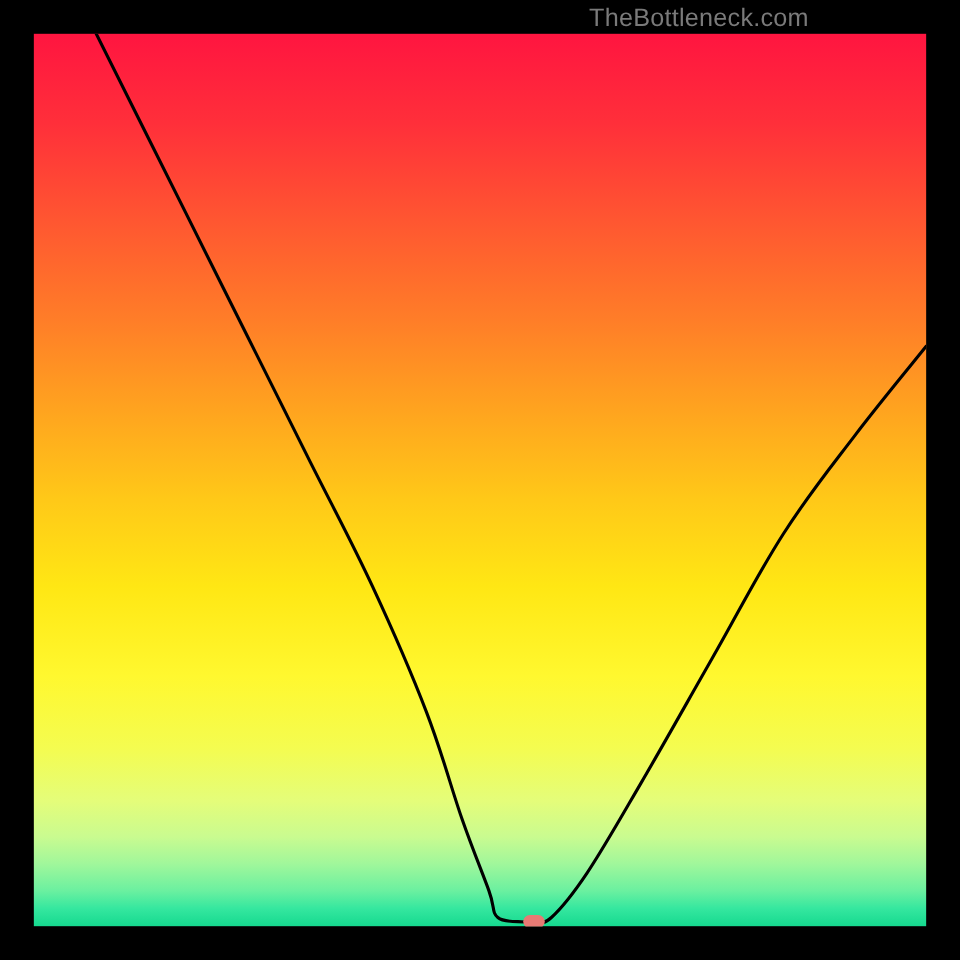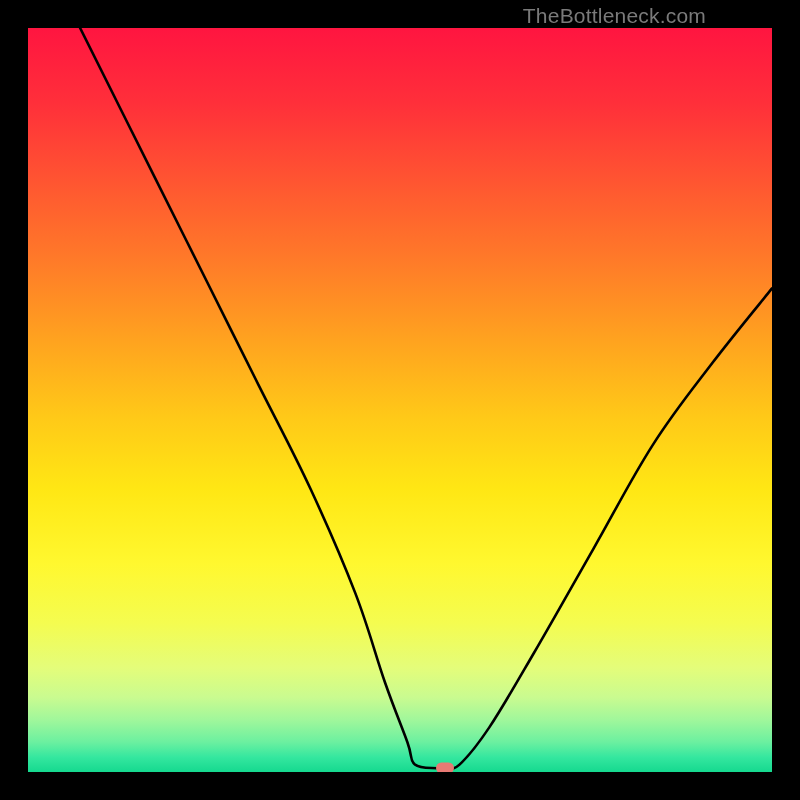--- a/index.html
+++ b/index.html
@@ -9,21 +9,20 @@
     height: 800px;
     background: #000;
     overflow: hidden;
     font-family: Arial, Helvetica, sans-serif;
   }
   .frame {
     position: relative;
     width: 684px;
     height: 800px;
     background: #000;
-    padding-left: 32px;
   }
   .watermark {
     position: absolute;
     top: 4px;
     right: 10px;
     color: #7a7a7a;
     font-size: 21px;
     font-weight: 500;
     letter-spacing: 0.2px;
     z-index: 10;

